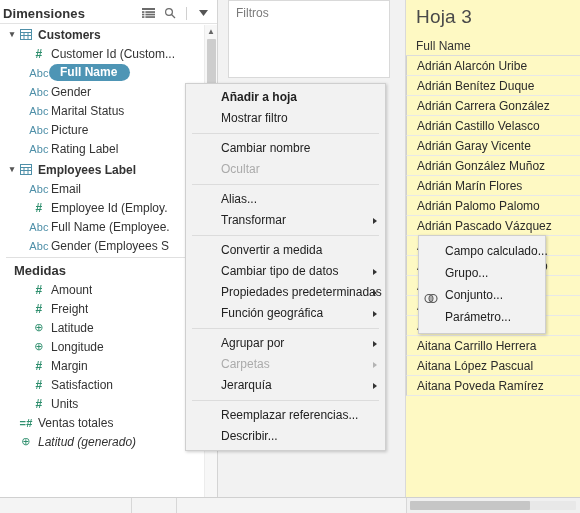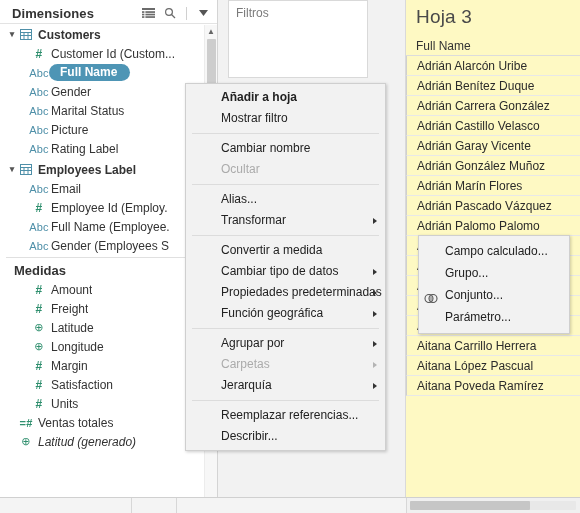--- a/index.html
+++ b/index.html
@@ -15,21 +15,21 @@
   #root { position: relative; width: 580px; height: 513px; background: #f2f2f2; }
 
   
   .data-pane {
     position: absolute; left: 0; top: 0; width: 218px; height: 497px;
     background: #ffffff;
     border-right: 1px solid #d4d4d4;
     overflow: hidden;
   }
   .pane-header {
-    position: relative; height: 24px; padding: 3px 6px 0 12px;
+    position: relative; height: 24px; padding: 3px 6px 0 3px;
     display: flex; align-items: center;
     background: #ffffff;
     border-bottom: 1px solid #e3e3e3;
   }
   .pane-title {
     font-size: 13px; font-weight: bold; color: #333333; flex: 1;
     letter-spacing: .1px;
   }
   .hdr-icons { display: flex; align-items: center; gap: 6px; }
   .hdr-icon { width: 15px; height: 15px; display:flex; align-items:center; justify-content:center; color:#6b6b6b; }
@@ -81,21 +81,21 @@
     height:13px; display:flex; align-items:center; justify-content:center;
     font-size:8px; color:#666;
   }
   .vscroll .thumb {
     position:absolute; top:14px; left:2px; width:9px; height:53px;
     background:#cdcdcd; border-radius:1px;
   }
 
   
   .filtros {
-    position:absolute; left:228px; top:0px; width:140px; height: 78px;
+    position:absolute; left:228px; top:0px; width:162px; height: 78px;
     background:#ffffff; border:1px solid #d9d9d9;
   }
   .filtros-title { padding: 5px 0 0 7px; color:#7a7a7a; font-size:12px; }
 
   .below-card {
     position:absolute; left:228px; top:86px; width:152px; height:14px;
     background:#ffffff; border:1px solid #d9d9d9; border-bottom:none;
   }
 
   
@@ -138,21 +138,21 @@
   .mi .caret {
     position:absolute; right:8px; top:50%; transform:translateY(-50%);
     width:0;height:0;border-left:4px solid #333;
     border-top:3.5px solid transparent;border-bottom:3.5px solid transparent;
   }
   .mi.disabled .caret { border-left-color:#b4b4b4; }
   .msep { height:1px; background:#dcdcdc; margin:4px 6px; }
 
   
   .submenu {
-    position:absolute; left:418px; top:235px; width:152px;
+    position:absolute; left:418px; top:235px; width:128px;
     background:#f2f2f2; border:1px solid #cfcfcf;
     box-shadow: 1px 1px 3px rgba(0,0,0,.20);
     padding: 4px 0 5px 0;
     z-index: 60;
   }
   .submenu .mi { padding-left: 26px; height:22px; line-height:22px; }
   .set-ico {
     position:absolute; left:5px; top:50%; transform:translateY(-50%);
     width:14px; height:12px; color:#555;
   }
@@ -345,22 +345,22 @@
     <div class="view-title">Hoja 3</div>
     <div class="col-header">Full Name</div>
     <div class="rows">
       <div class="name-row">Adrián Alarcón Uribe</div>
       <div class="name-row">Adrián Benítez Duque</div>
       <div class="name-row">Adrián Carrera González</div>
       <div class="name-row">Adrián Castillo Velasco</div>
       <div class="name-row">Adrián Garay Vicente</div>
       <div class="name-row">Adrián González Muñoz</div>
       <div class="name-row">Adrián Marín Flores</div>
+      <div class="name-row">Adrián Palomo Palomo</div>
       <div class="name-row">Adrián Pascado Vázquez</div>
-      <div class="name-row">Adrián Palomo Palomo</div>
       <div class="name-row">Adriana Jurado Alvarez</div>
       <div class="name-row">Adriana Linares Lorenzo</div>
       <div class="name-row">Adriana Ruiz Zorita</div>
       <div class="name-row">Aitana Aguado Herrera</div>
       <div class="name-row">Aitana Alarcón Ruiz</div>
       <div class="name-row">Aitana Carrillo Herrera</div>
       <div class="name-row">Aitana López Pascual</div>
       <div class="name-row">Aitana Poveda Ramírez</div>
     </div>
   </div>

